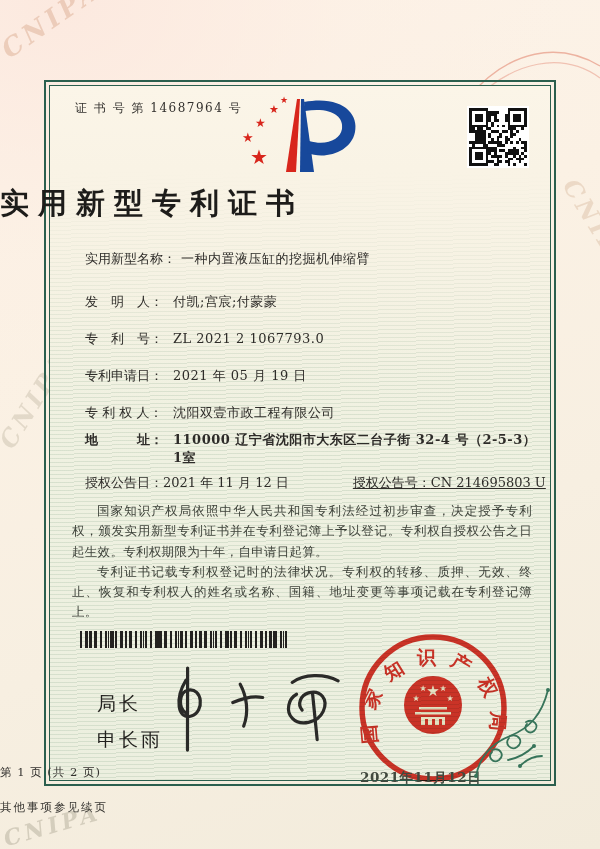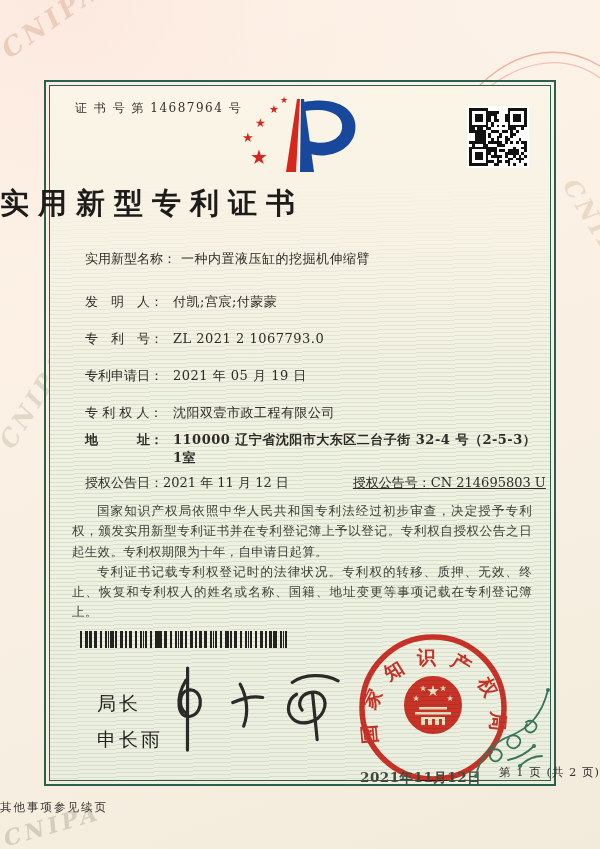--- a/index.html
+++ b/index.html
@@ -46,21 +46,21 @@
     background:
       repeating-linear-gradient(90deg,#23221f 0 2px, rgba(0,0,0,0) 2px 5px),
       repeating-linear-gradient(90deg,#23221f 0 1px, rgba(0,0,0,0) 1px 7px),
       repeating-linear-gradient(90deg, rgba(0,0,0,0) 0 9px, #23221f 9px 11px, rgba(0,0,0,0) 11px 23px);
   }
   .director { position:absolute; left:97px; top:685px; font-size:19px; color:#22211e; letter-spacing:3px; line-height:1.9; }
   .signature { position:absolute; left:145px; top:662px; width:205px; height:90px; transform:rotate(-2deg); }
   .seal { position:absolute; left:356px; top:631px; width:154px; height:154px; opacity:0.93; mix-blend-mode:multiply; }
   .seal-date { position:absolute; left:360px; top:733px; width:150px; font-size:13.5px; font-weight:bold;
                color:#41493e; letter-spacing:0.5px; white-space:nowrap;margin-top:36px; }
-  .page-info { position:absolute; left:0; top:765px; width:600px; text-align:right; font-size:11.5px; color:#33312e; letter-spacing:1px; }
+  .page-info { position:absolute; left:0; top:765px; width:600px; text-align:left; font-size:11.5px; color:#33312e; letter-spacing:1px; }
   .footer-note { position:absolute; left:0; top:800px; width:600px; text-align:left; font-size:11.5px; color:#3a3834; letter-spacing:2px; }
   .corner-ornament { position:absolute; left:468px; top:688px; width:84px; height:94px; }
   .arcs-tr { position:absolute; left:468px; top:36px; width:132px; height:70px; }
 </style>
 </head>
 <body>
 
 <div class="page">
 
   <div class="watermark" style="left:-6px; top:4px; font-size:26px; color:rgba(206,148,116,0.35); transform:rotate(-35deg);">CNIPA</div>

